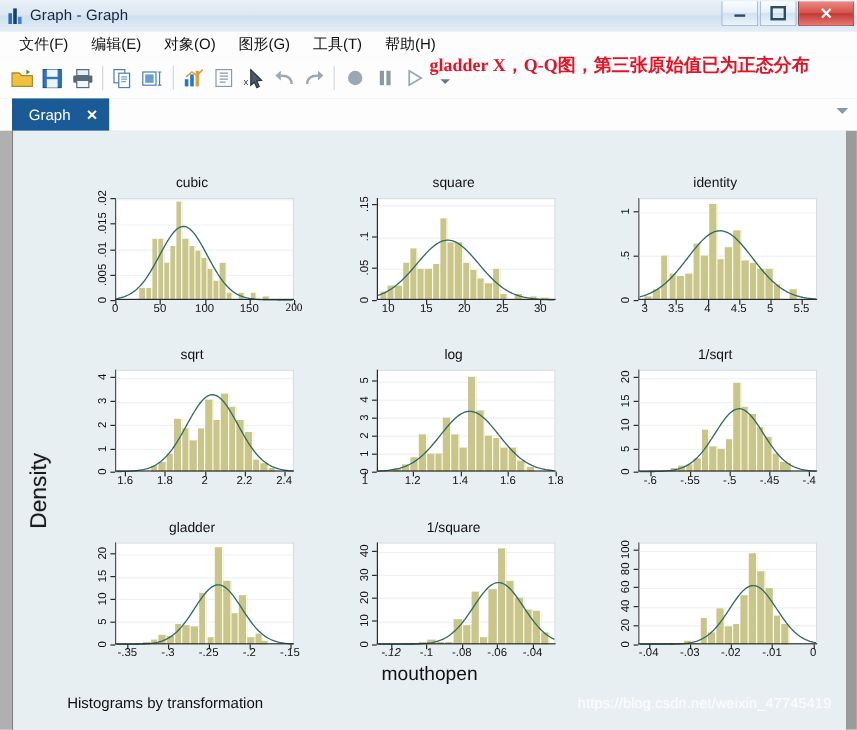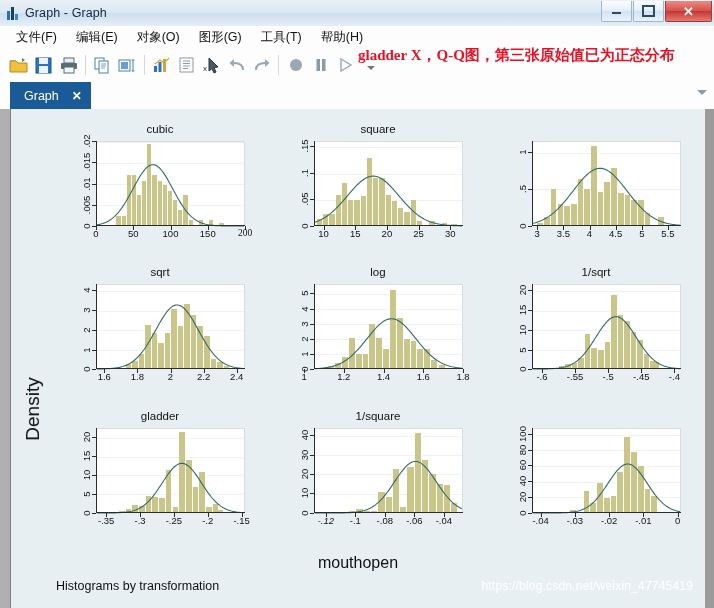--- a/index.html
+++ b/index.html
@@ -103,21 +103,21 @@
     position:absolute;left:22px;top:300px;
     font-size:19px;color:#1a1a1a;
     transform:translate(-50%,-50%) rotate(-90deg);
     white-space:nowrap;
     text-shadow:0 0 1px rgba(0,0,0,.25);
   }
   .grid{
     position:absolute;left:40px;top:12px;width:654px;height:430px;
     display:grid;grid-template-columns:repeat(3,1fr);grid-template-rows:repeat(3,1fr);
   }
-  .panel{position:relative;}
+  .panel{position:relative;margin-top:24px;}
   .panel-title{
     position:absolute;top:2px;left:0;right:0;text-align:center;
     font-size:11.5px;color:#111;
   }
   .plotbox{
     position:absolute;left:46px;right:24px;top:20px;height:84px;
     background:#ffffff;border:1px solid #d7dde0;border-left:none;border-bottom:none;
   }
   .axis-l{
     position:absolute;left:45px;top:20px;width:1px;height:85px;background:#2b2b2b;
@@ -405,20 +405,21 @@
           <div class="xtickmark" style="left: calc(91.4894% - 18.1277px);"></div>
           <div class="xlabels" style="right: 24px;">
             <span class="xlab" style="left: 6.38298%;">10</span>
             <span class="xlab" style="left: 27.6596%;">15</span>
             <span class="xlab" style="left: 48.9362%;">20</span>
             <span class="xlab" style="left: 70.2128%;">25</span>
             <span class="xlab" style="left: 91.4894%;">30</span>
           </div>
         </div>
         <div class="panel">
+          <div class="panel-title">identity</div>
           <div class="ytickmark" style="top: 105px;"></div>
           <div class="ytickmark" style="top: 68.0435px;"></div>
           <div class="ytickmark" style="top: 31.087px;"></div>
           <div class="ylabels">
             <span class="ylab" style="top: 85px;">0</span>
             <span class="ylab" style="top: 48.0435px;">.5</span>
             <span class="ylab" style="top: 11.087px;">1</span>
           </div>
           <div class="axis-l"></div>
           <div class="plotbox">

